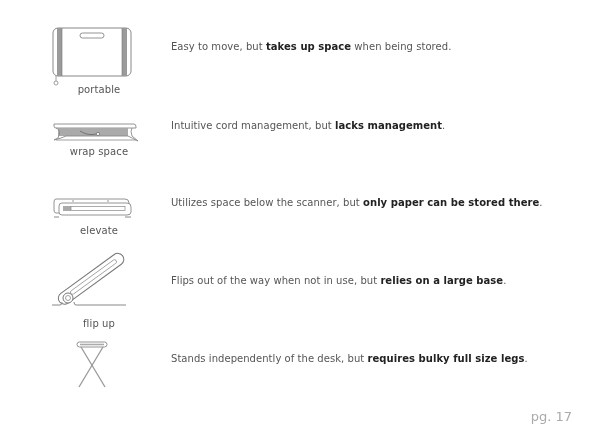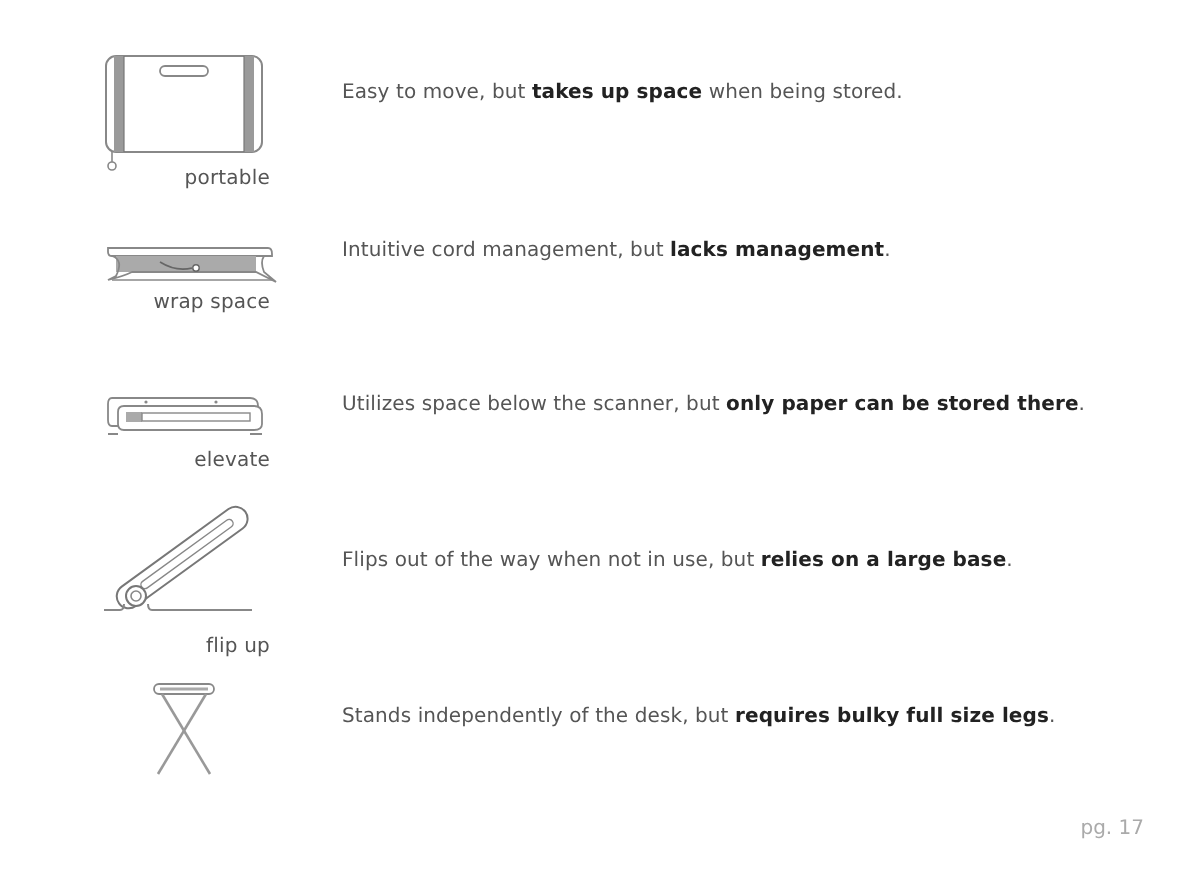--- a/index.html
+++ b/index.html
@@ -4,30 +4,30 @@
   <style>
     html, body { margin: 0; padding: 0; }
     body {
       width: 600px; height: 436px; background: #ffffff; position: relative; overflow: hidden;
       font-family: "DejaVu Sans", "Liberation Sans", sans-serif; color: #444;
     }
     .row { position: absolute; left: 0; width: 600px; }
     .icon { position: absolute; }
     .icon svg { display: block; overflow: visible; }
     .label {
-      position: absolute; font-size: 10px; color: #555; text-align: right; width: 110px; left: 25px;
+      position: absolute; font-size: 10px; color: #555; text-align: center; width: 110px; left: 44px;
       letter-spacing: 0.1px;
     }
     .desc {
       position: absolute; left: 171px; font-size: 10px; color: #555; white-space: nowrap;
       letter-spacing: 0.05px;
     }
     .desc b { color: #222; font-weight: bold; }
     .page-num {
-      position: absolute; right: 28px; top: 409px; font-size: 10px; color: #aaa;
+      position: absolute; right: 28px; top: 409px; font-size: 13px; color: #aaa;
     }
   </style>
 </head>
 <body>
 
 <div class="row">
   <div class="icon" style="left:52px; top:27px;">
     <svg width="80" height="58" viewBox="0 0 80 58">
       <rect x="1" y="1" width="78" height="48" rx="5" fill="#fff" stroke="#888" stroke-width="1"></rect>
       <rect x="5" y="1" width="5" height="48" fill="#9a9a9a"></rect>

